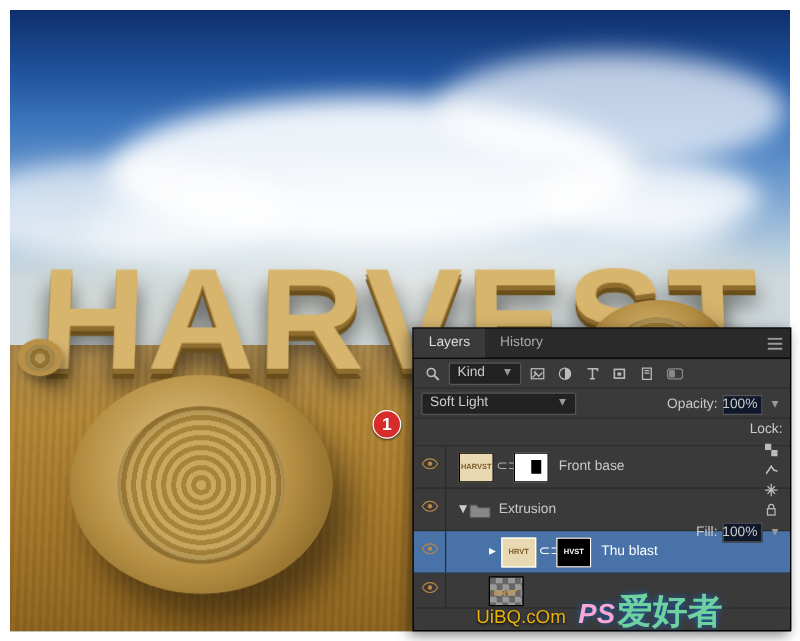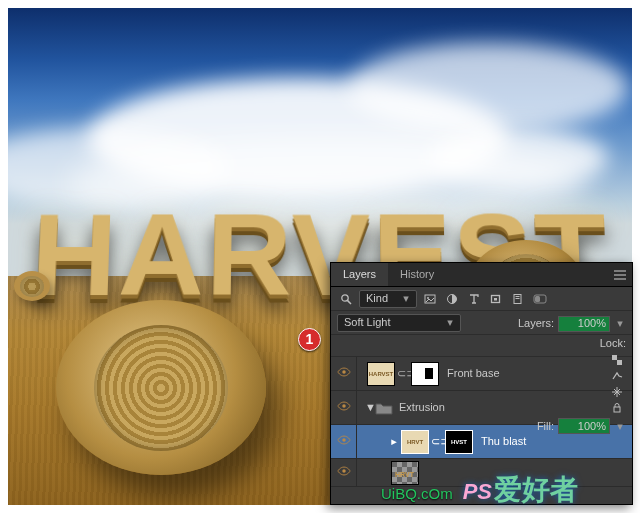--- a/index.html
+++ b/index.html
@@ -56,21 +56,21 @@
   .tab.active { background:#3a3a3a; color:#ddd;text-align:center; }
   .menu-icon { margin-left:auto; width:24px; display:flex; align-items:center; justify-content:center;}
   .row { display:flex; align-items:flex-end; height:24px; padding: 2px 6px; gap:4px; border-bottom:1px solid #2c2c2c;}
   .row .sel { background:#222; border:1px solid #555; color:#ccc; border-radius:2px;
               display:flex; align-items:center; justify-content:space-between; padding:1px 4px 1px 6px;}
   .kind-sel { width: 58px; height: 18px; }
   .blend-sel { width: 124px; height:18px; }
   .icon-btn { width:18px; height:18px; display:inline-flex; align-items:center; justify-content:center;
               color:#bbb; }
   .right-side { margin-left:auto; display:flex; align-items:center; gap:4px;}
-  .pct-box { background:#15803d; border:1px solid #555; width:52px; height:16px; color:#ccc;
+  .pct-box { background:#0f172a; border:1px solid #555; width:32px; height:16px; color:#ccc;
              display:flex; align-items:center; justify-content:flex-end; padding-right:3px;}
   .chev { width:12px; display:inline-flex; justify-content:center; color:#999;}
   .layers { overflow:hidden;}
   .layer-row { display:flex; align-items:center; height:34px; border-bottom:1px solid #2b2b2b; }
   .layer-row.selected { background:#4872a8; color:#fff; }
   .vis { width:26px; display:flex; align-items:center; justify-content:center; border-right:1px solid #2b2b2b; height:100%; }
   .indent { display:inline-block; }
   .thumb { width:28px; height:24px; background:#555; border:1px solid #000; margin: 0 2px;
            display:inline-flex; align-items:center; justify-content:center; overflow:hidden;}
   .thumb.checker { background:
@@ -78,21 +78,21 @@
   .thumb.hv { background:#e8d9b3; color:#7b5a25; font:700 6px/1 Arial; }
   .thumb.mask { background:#fff; }
   .thumb.sun { background:#000; color:#fff; font:700 6px/1 Arial;}
   .link-icon { width:12px; color:#aaa; text-align:center;}
   .disclose { width:10px; color:#ccc; text-align:center;}
   .layer-name { padding-left:6px; white-space:nowrap;}
   .eye svg { width:14px; height:14px; }
   .watermark { position:absolute; right: 62px; bottom: 9px; z-index:50;
                font: italic 700 22px/1 "Segoe UI", sans-serif; color:#fff;
                text-shadow: 0 0 6px rgba(0,120,255,0.6); display:flex; gap:2px; align-items:baseline;}
-  .watermark .url { font: 400 15px/1 Arial; color:#22c55e; margin-right:8px; text-shadow:0 1px 2px #000;}
+  .watermark .url { font: 400 15px/1 Arial; color:#eab308; margin-right:8px; text-shadow:0 1px 2px #000;}
   .watermark .ps { color:#f9a8d4; }
   .watermark .cn { color:#6fd0a0; font-family: "SimSun","Songti SC",serif; font-style:normal; font-size:28px;}
   .lock-row { height:22px;flex-direction:column; }
 </style>
 </head>
 <body>
 
 <div class="stage">
   <div class="frame"></div>
 
@@ -173,21 +173,21 @@
           </svg>
       </span>
     </div>
 
     <div class="row">
       <div class="sel blend-sel">
         <span>Soft Light</span>
         <span class="chev">▾</span>
       </div>
       <div class="right-side">
-        <span>Layers:</span>
+        <span>Opacity:</span>
         <div class="pct-box">100%</div>
         <span class="chev">▾</span>
       </div>
     </div>
 
     <div class="row lock-row">
       <span>Lock:</span>
       <span class="icon-btn">
         <svg width="12" height="12" viewBox="0 0 12 12">
             <rect x="1" y="1" width="5" height="5" fill="#bbb"></rect>

